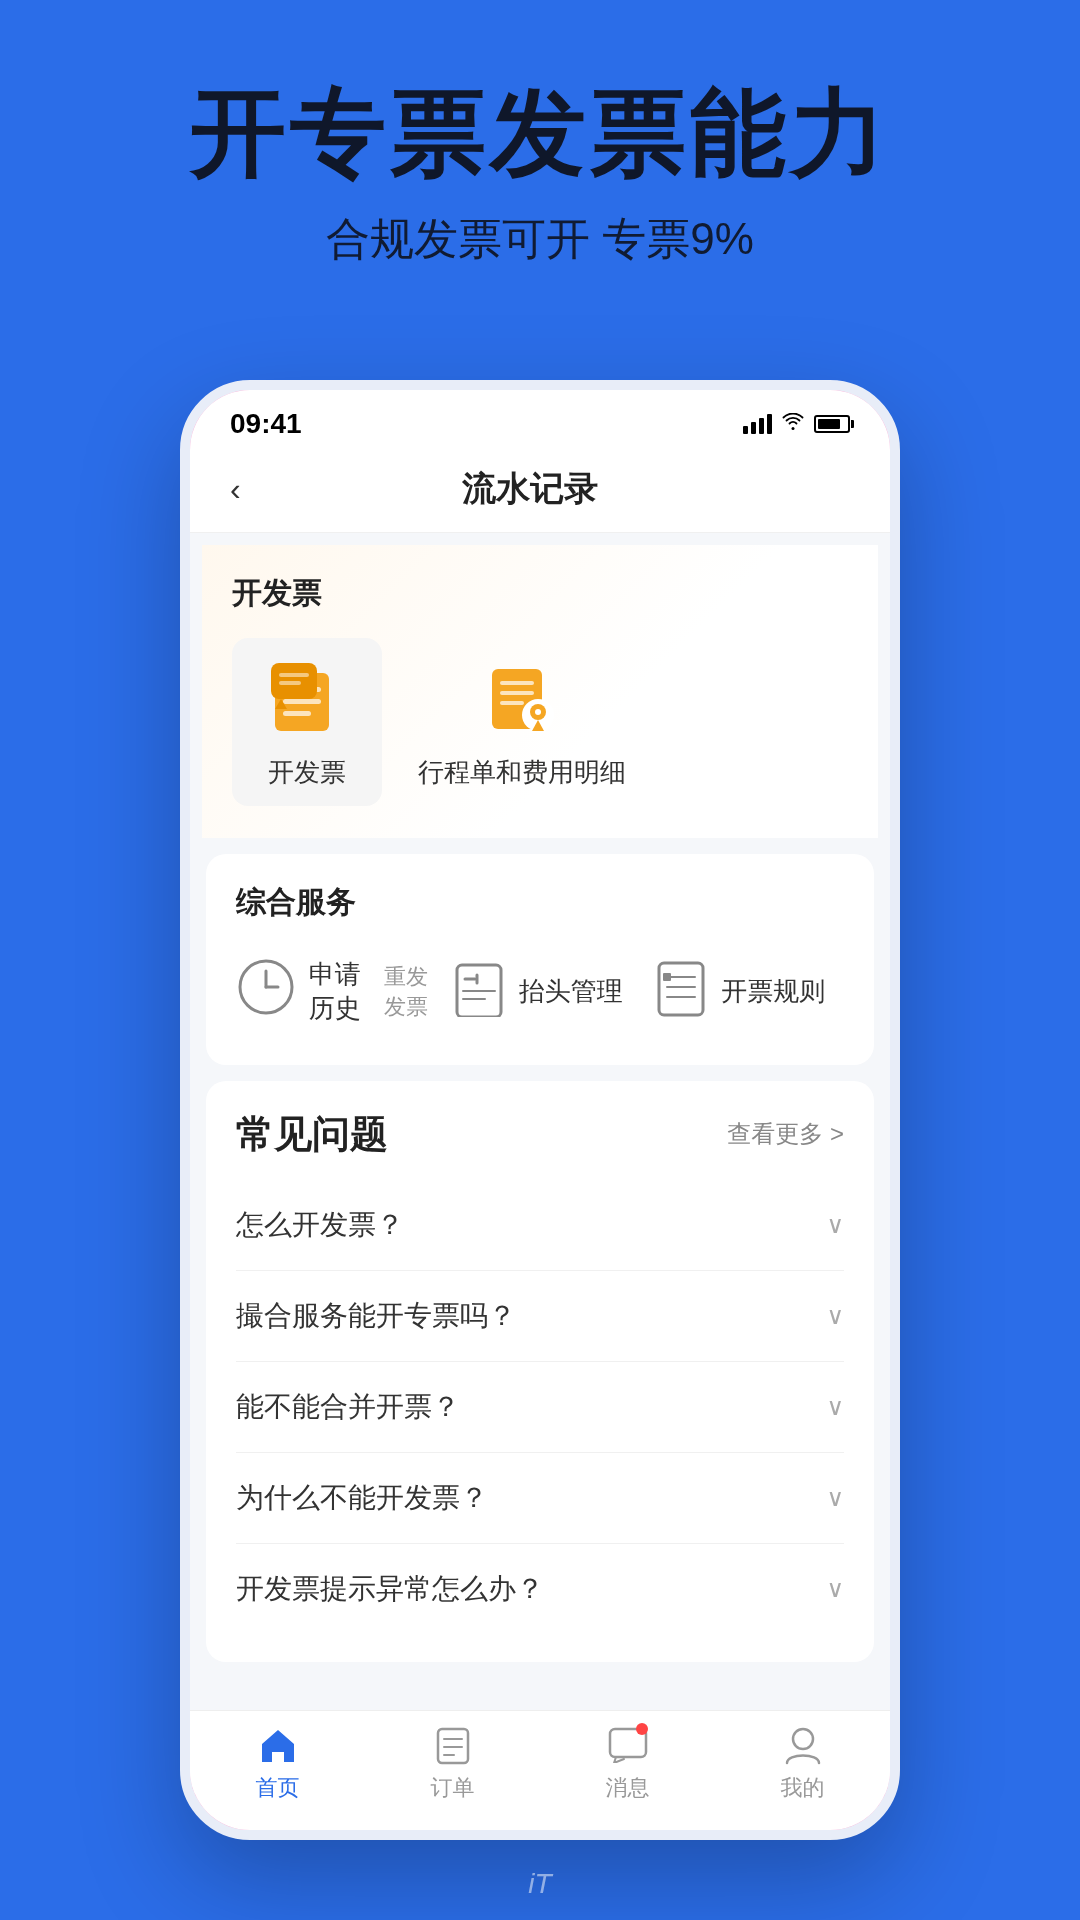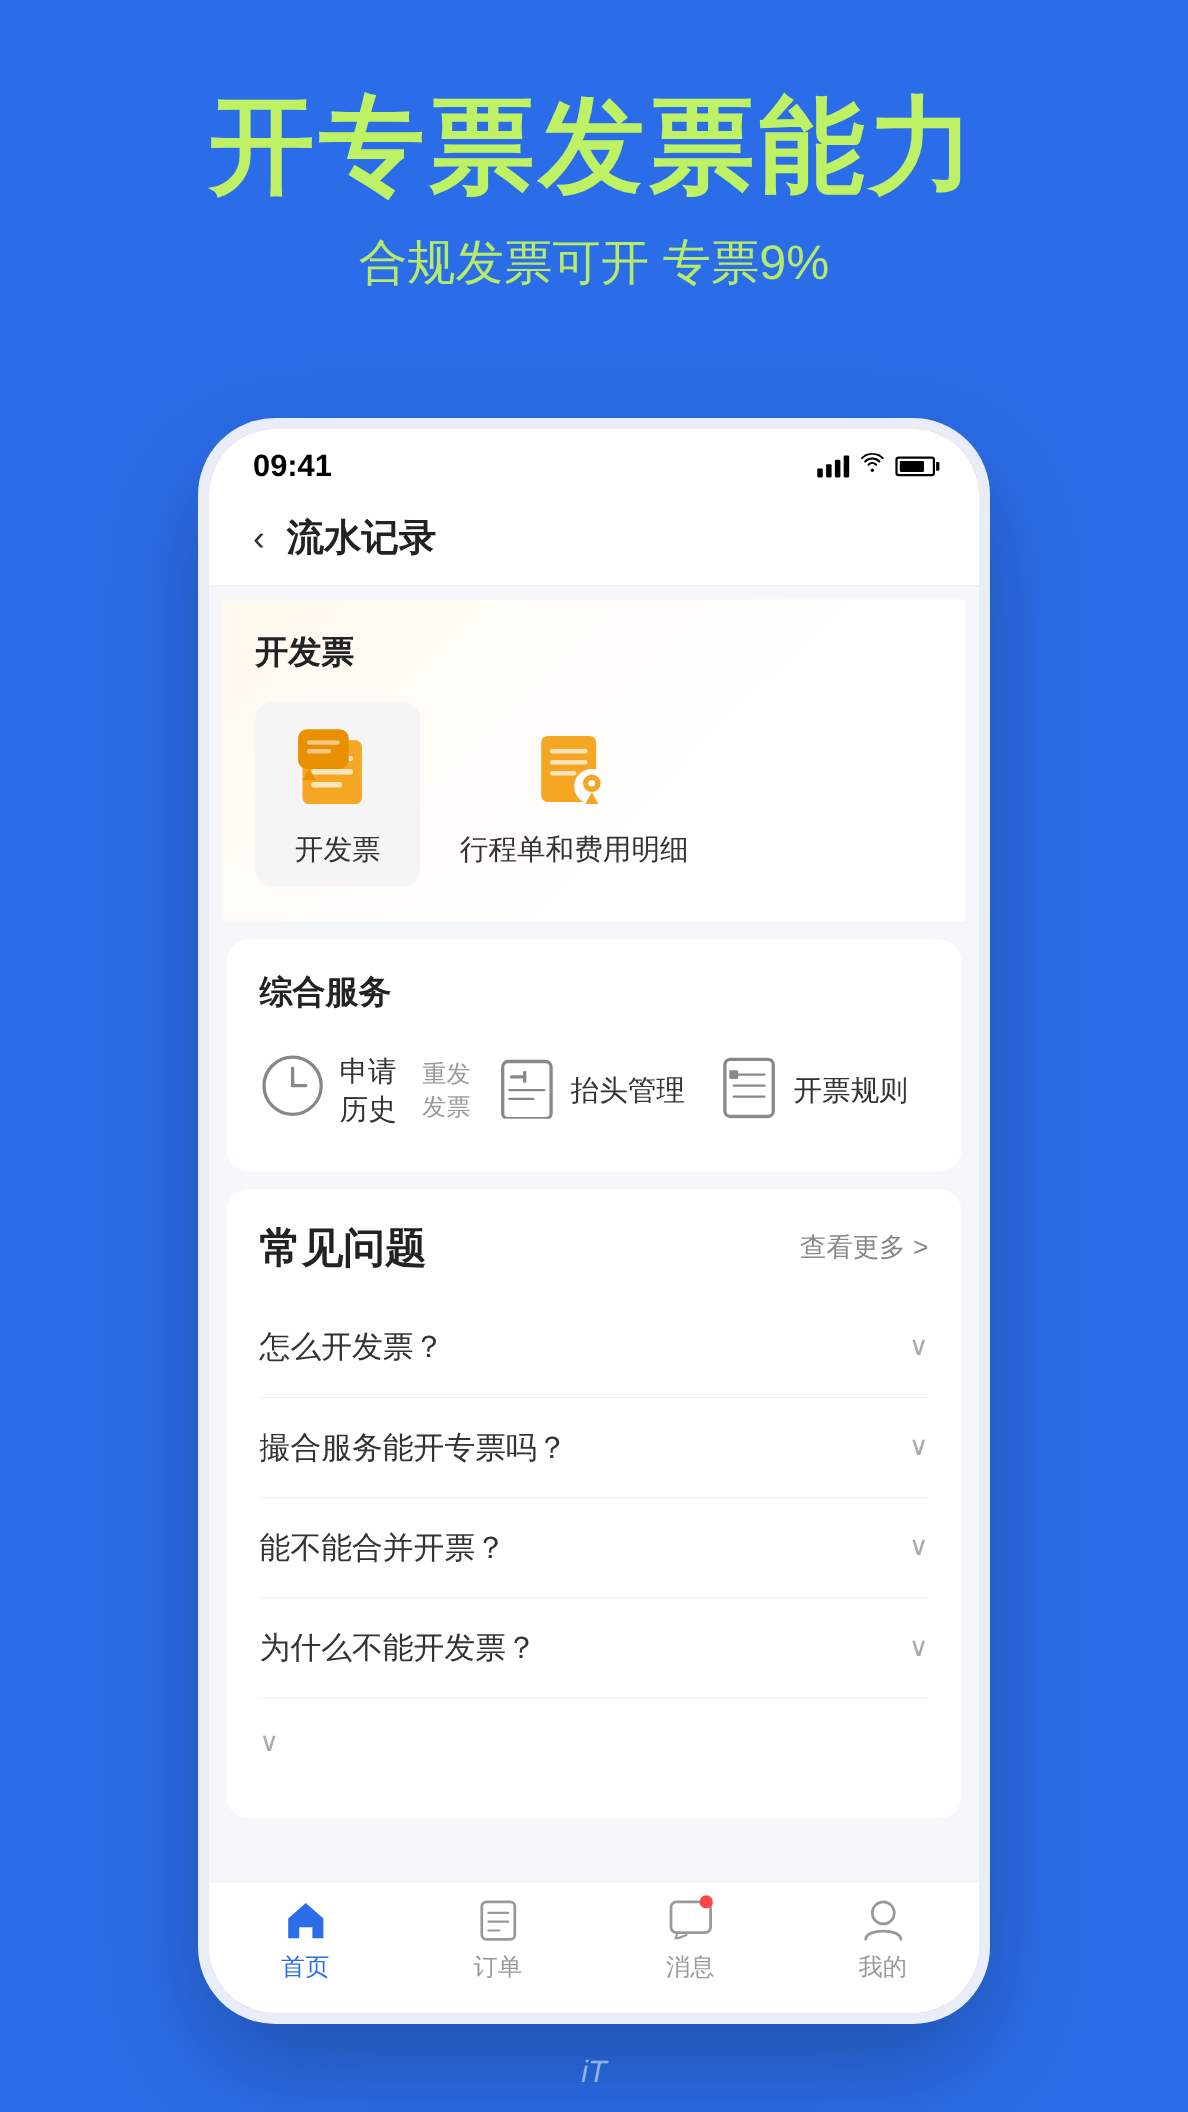--- a/index.html
+++ b/index.html
@@ -11,21 +11,21 @@
       font-family: -apple-system, 'PingFang SC', 'Microsoft YaHei', sans-serif;
       overflow: hidden;
       position: relative;
     }
 
     
     .hero {
       width: 100%;
       padding-top: 80px;
       text-align: center;
-      color: #bef264;
+      color: #0f172a;
     }
     .hero-title {
       font-size: 96px;
       font-weight: 800;
       letter-spacing: 4px;
       line-height: 1.1;
     }
     .hero-subtitle {
       font-size: 44px;
       font-weight: 400;
@@ -128,20 +128,21 @@
       border-bottom: 1px solid #f0f0f0;
     }
     .nav-back {
       font-size: 32px;
       color: #333;
       cursor: pointer;
       padding-right: 20px;
     }
     .nav-title {
       flex: 1;
+      text-align: center;
       font-size: 34px;
       font-weight: 600;
       color: #222;
     }
     .nav-placeholder {
       width: 50px;
     }
 
     
     .content {
@@ -475,20 +476,21 @@
         </div>
         <div class="faq-item">
           <span class="faq-question">能不能合并开票？</span>
           <span class="faq-chevron">∨</span>
         </div>
         <div class="faq-item">
           <span class="faq-question">为什么不能开发票？</span>
           <span class="faq-chevron">∨</span>
         </div>
         <div class="faq-item">
+          <span class="faq-question">开发票提示异常怎么办？</span>
           <span class="faq-chevron">∨</span>
         </div>
       </div>
 
     </div>
 
     <div class="tab-bar">
 
       <div class="tab-item">
         <div class="tab-icon">

